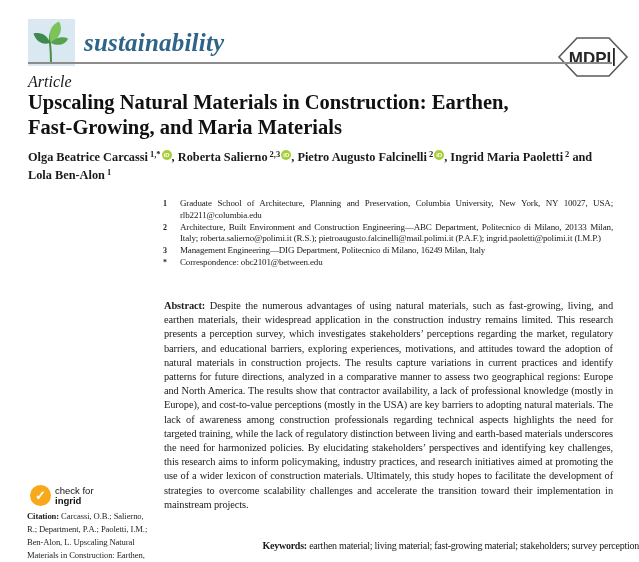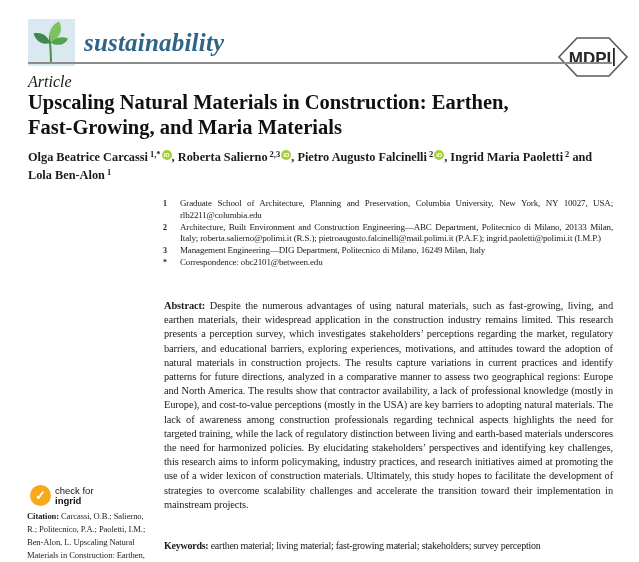--- a/index.html
+++ b/index.html
@@ -38,21 +38,21 @@
   .affiliations { position:absolute; left:163px; top:198px; width:450px; }
   .aff-row { display:flex; }
   .aff-sup { flex:none; width:17px; font-size:8px; font-weight:bold; padding-top:1px; }
   .aff-text { flex:1; font-size:9px; line-height:11.8px; letter-spacing:-0.15px; text-align:justify; }
   .abstract {
     position:absolute; left:164px; top:299px; width:449px;
     font-size:10.4px; line-height:14.2px; letter-spacing:-0.1px; text-align:justify;
   }
   .keywords {
     position:absolute; left:164px; top:540px; width:475px;
-    font-size:10px; letter-spacing:-0.25px; white-space:nowrap;
+    font-size:10px; letter-spacing:-0.25px; white-space:nowrap;text-align:right;
   }
   .abstract b, .keywords b, .citation b { font-weight:bold; }
   
   .update-badge { position:absolute; left:30px; top:485px; display:flex; align-items:center; cursor:pointer; }
   .check-circle {
     flex:none; width:21px; height:21px; border-radius:50%; background:#f7a81b;
     color:#fff; font:bold 13px/21px "Liberation Sans", sans-serif; text-align:center;
   }
   .badge-text {
     margin-left:4px; font-family:"Liberation Sans", sans-serif; font-size:9.5px;
@@ -122,15 +122,15 @@
   <p class="keywords"><b>Keywords:</b> <span>earthen material; living material; fast-growing material; stakeholders; survey perception</span></p>
 
   <div class="update-badge">
     <span class="check-circle">✓</span>
     <span class="badge-text">
       <span>check for</span>
       <b>ingrid</b>
     </span>
   </div>
 
-  <div class="citation"><b>Citation:</b> <span>Carcassi, O.B.; Salierno, R.; Politecnico, P.A.; Paoletti, I.M.; Ben-Alon, L. Upscaling Natural Materials in Construction: Earthen,</span></div>
+  <div class="citation"><b>Citation:</b> <span>Carcassi, O.B.; Salierno, R.; Department, P.A.; Paoletti, I.M.; Ben-Alon, L. Upscaling Natural Materials in Construction: Earthen,</span></div>
 
 </div>
 
 </body></html>

